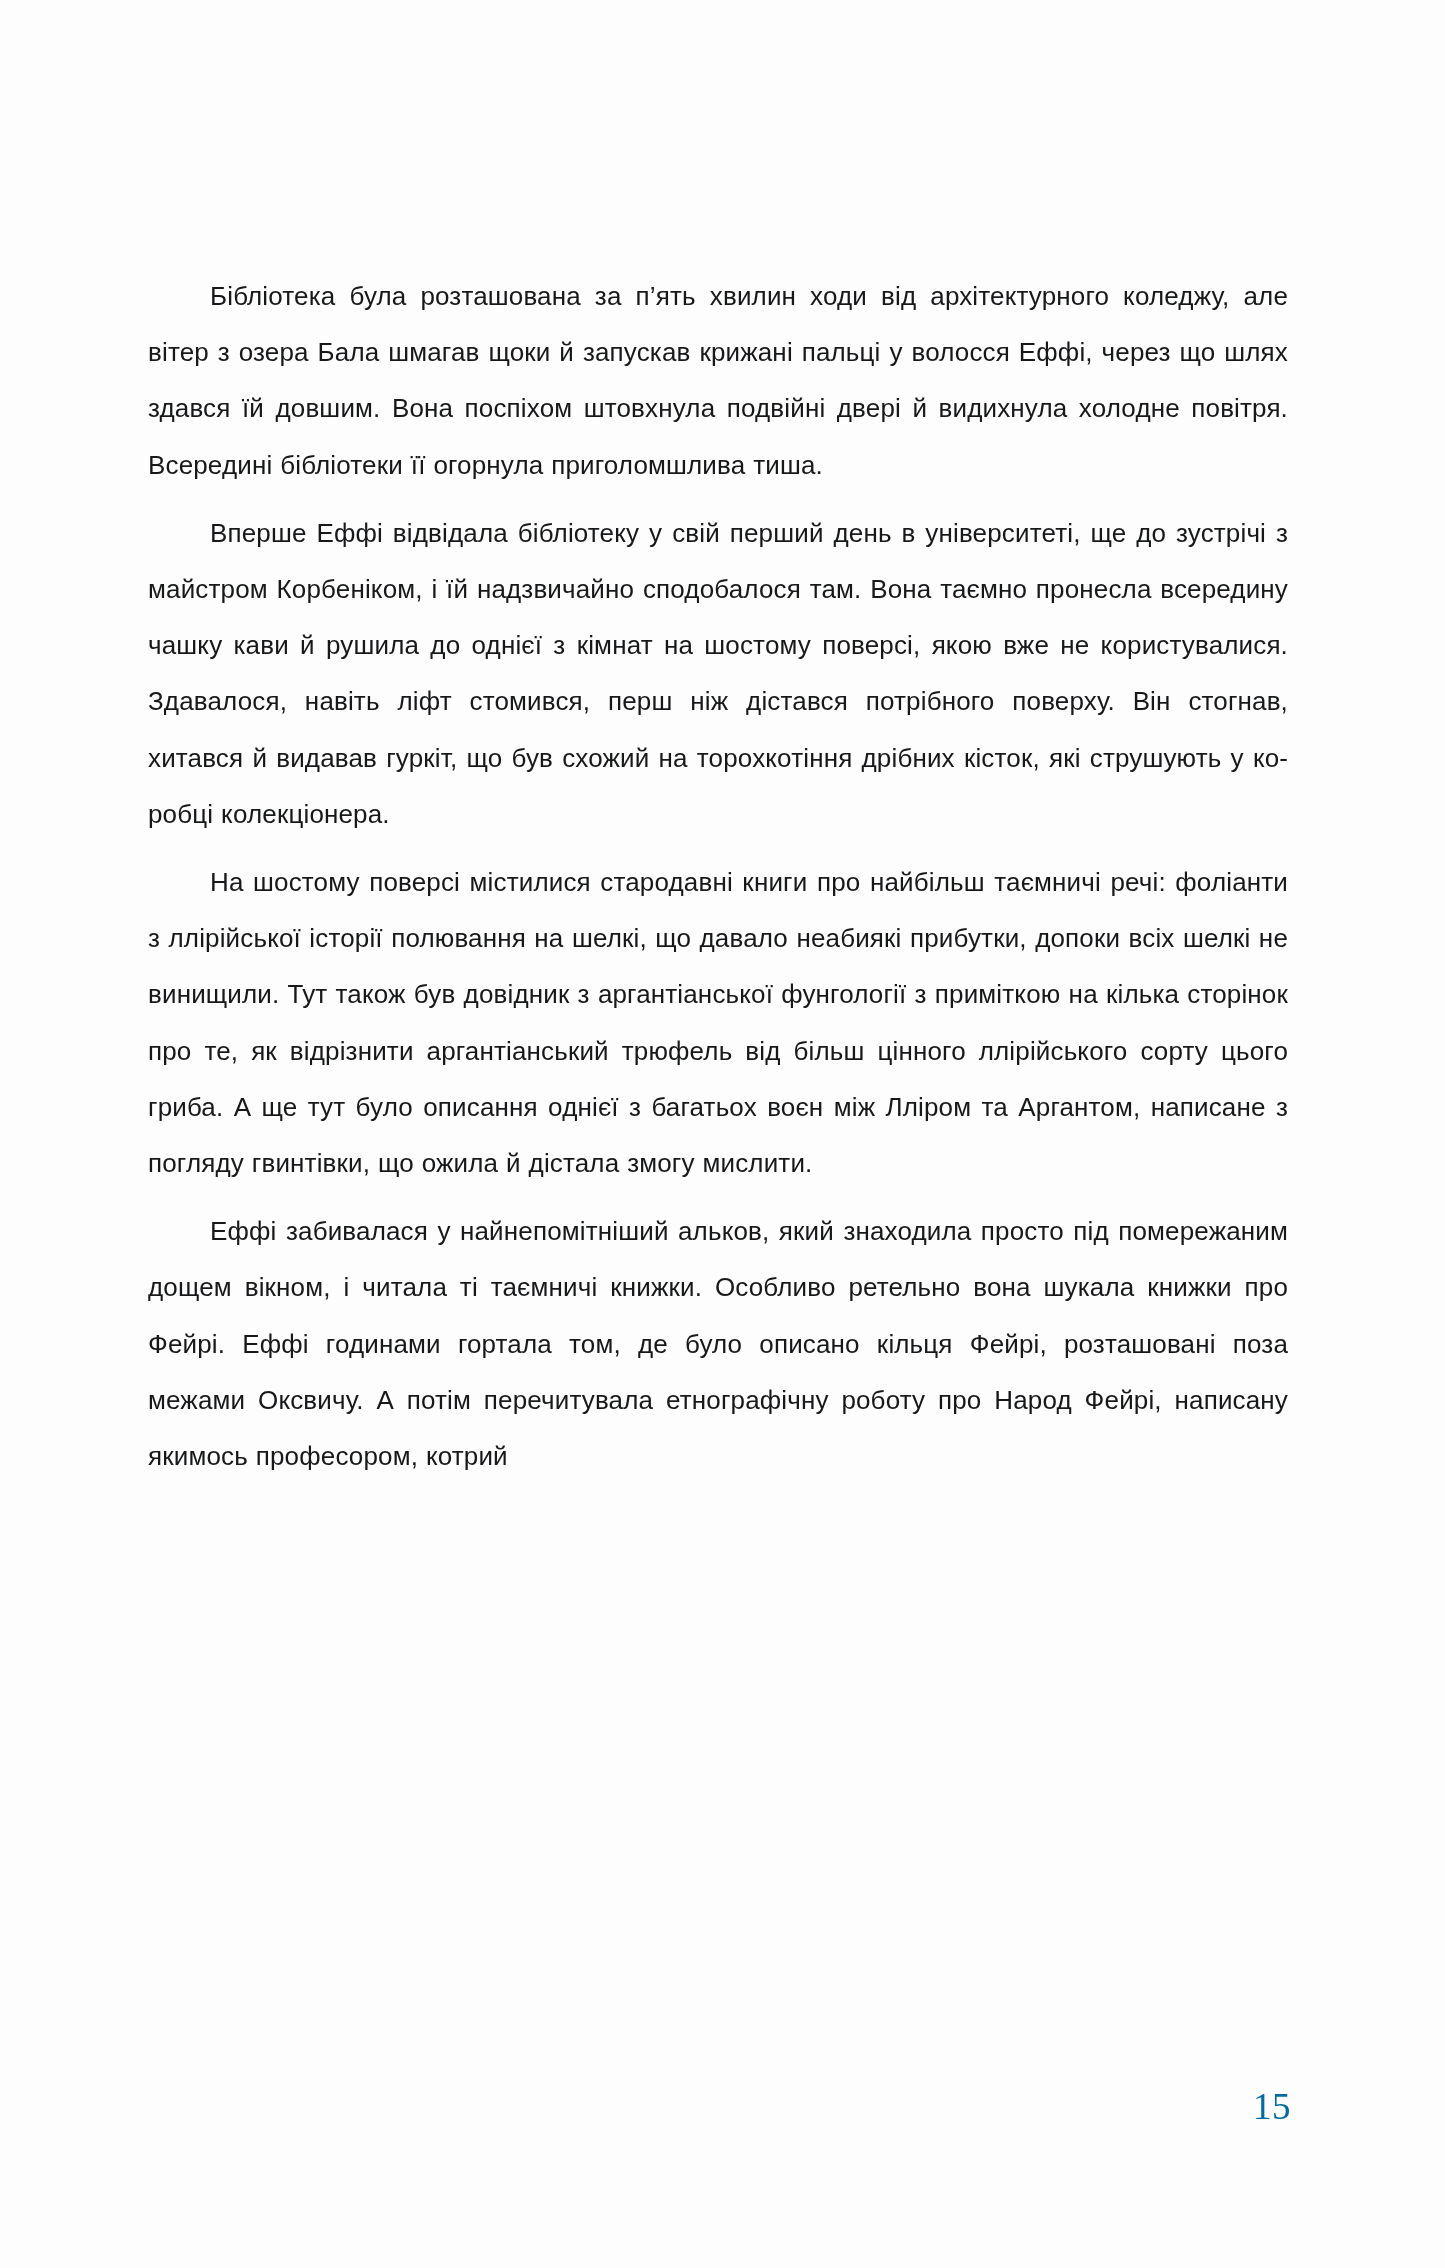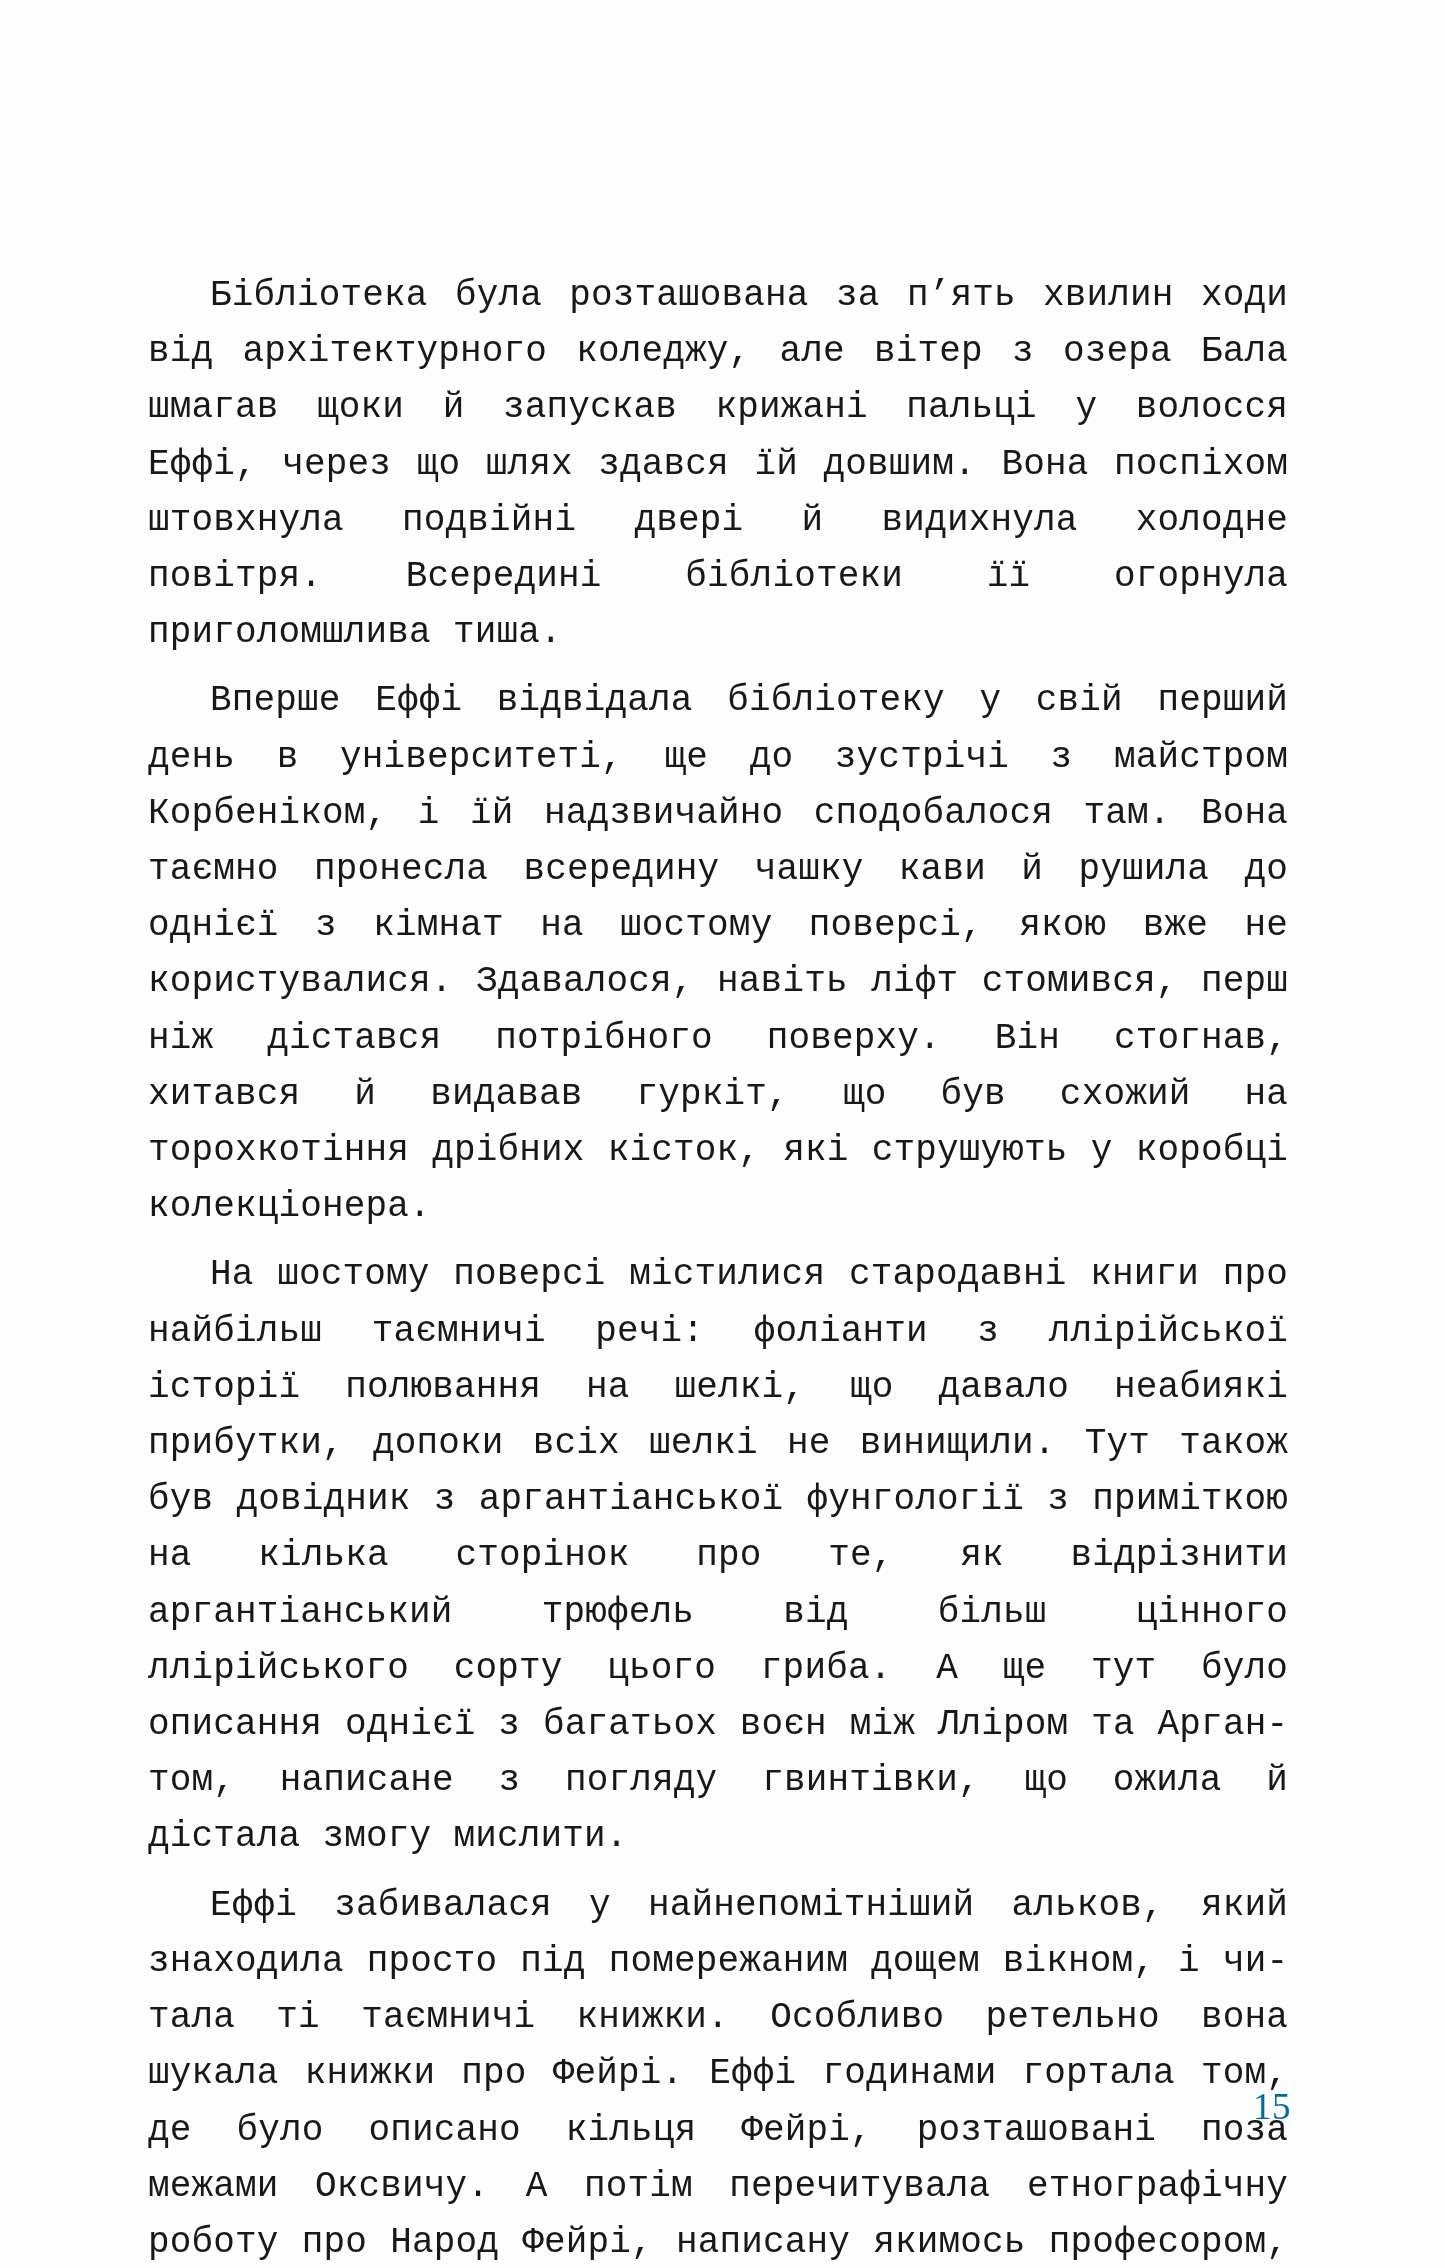--- a/index.html
+++ b/index.html
@@ -16,22 +16,22 @@
     box-sizing: border-box;
   }
   .textblock {
     position: absolute;
     left: 148px;
     top: 268px;
     width: 1140px;
   }
   .para {
     margin: 0;
-    font-family: Liberation Mono, monospace;
-    font-size: 36px;
+    font-family: Liberation Sans, sans-serif;
+    font-size: 26px;
     line-height: 56.2px;
     color: #17181a;
     text-align: justify;
     text-justify: inter-word;
     text-indent: 62px;
     hyphens: manual;
     -webkit-hyphens: manual;
     letter-spacing: 0.15px;
     word-spacing: 0.5px;
   }

